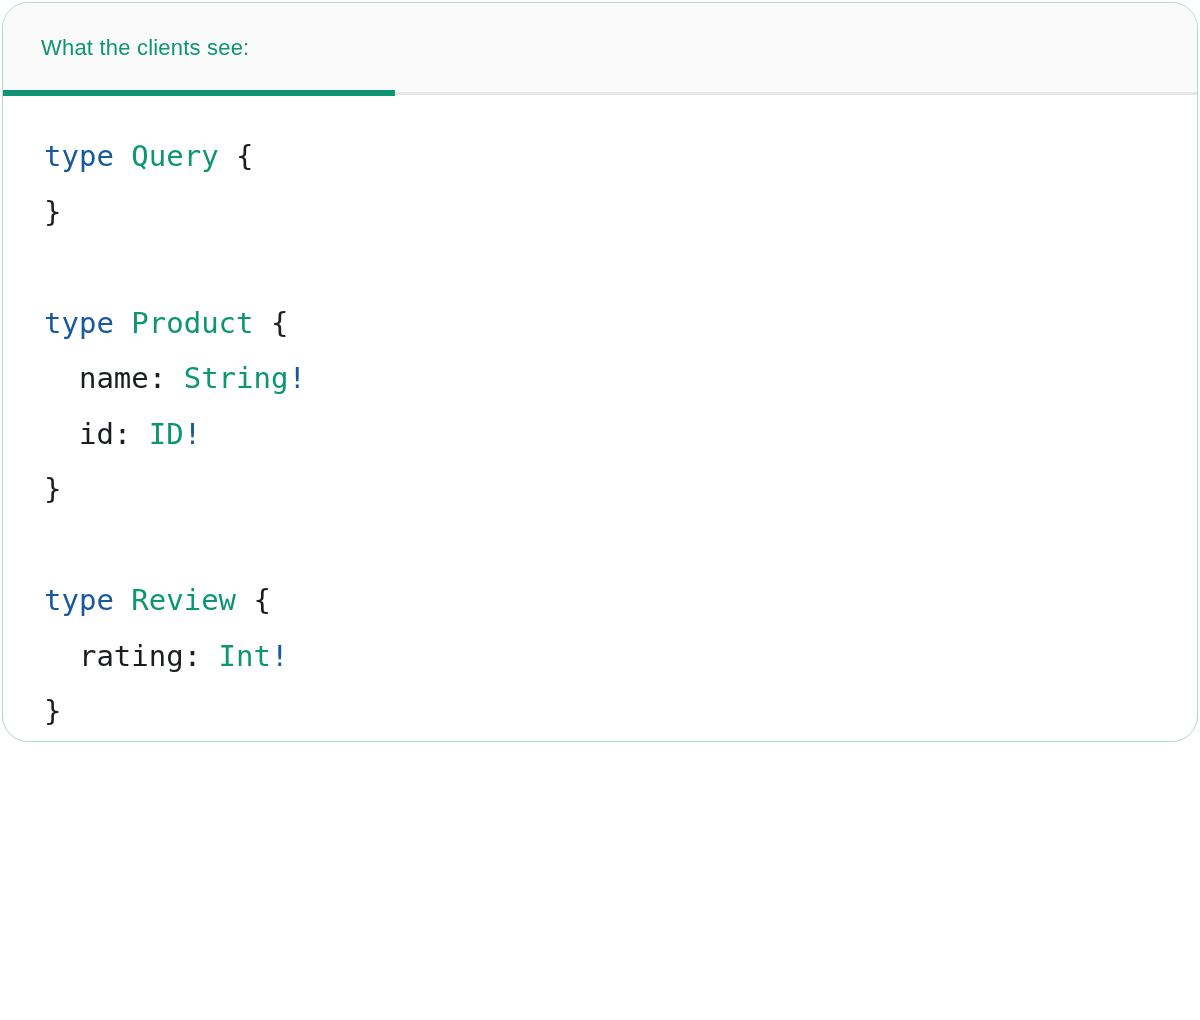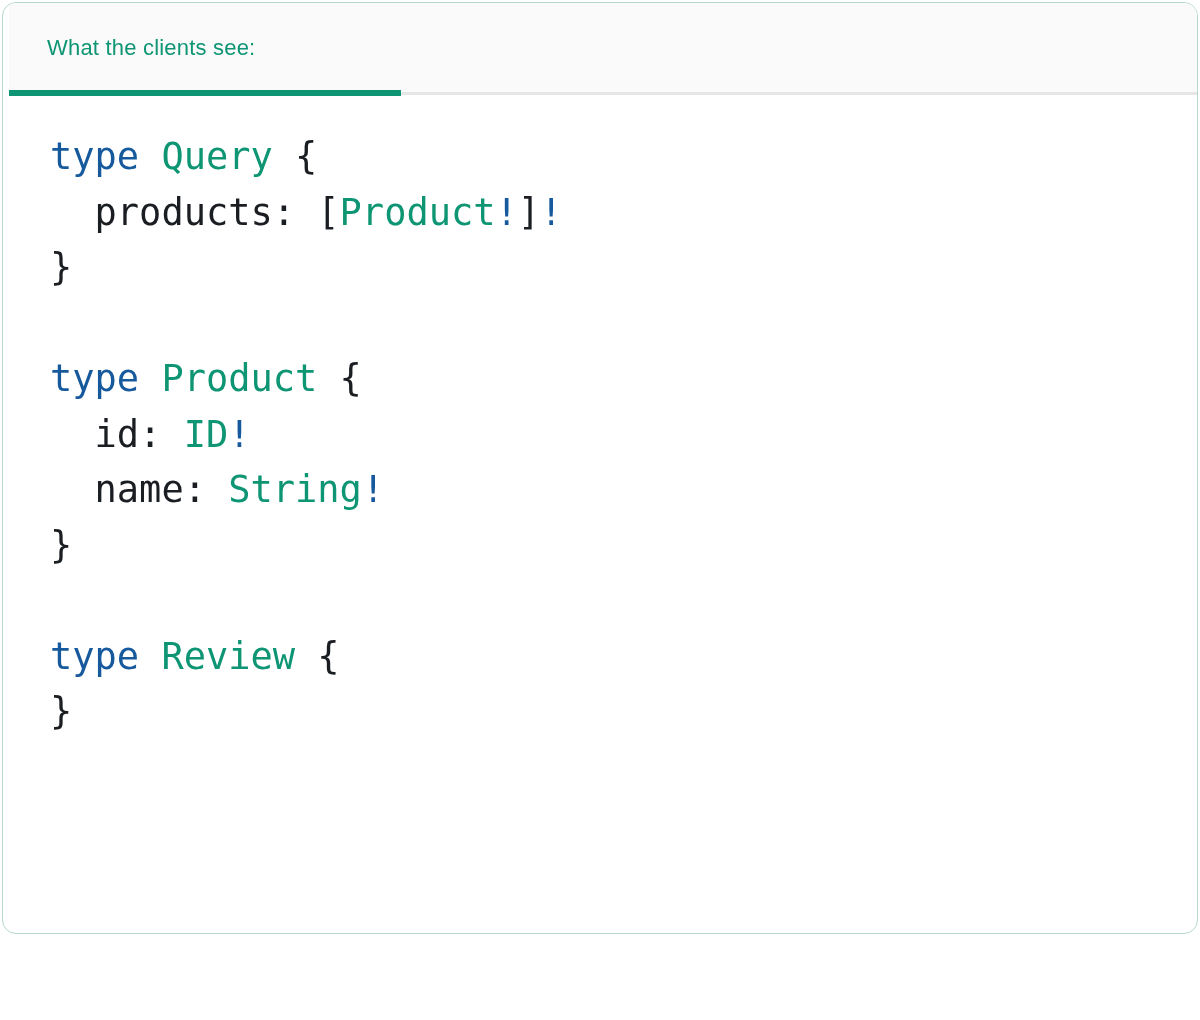--- a/index.html
+++ b/index.html
@@ -13,26 +13,25 @@
   * { margin: 0; padding: 0; box-sizing: border-box; }
   html, body {
     width: 1200px; height: 1020px;
     background: #ffffff;
     font-family: "Liberation Sans", sans-serif;
     overflow: hidden;
   }
   .card {
     position: absolute;
     left: 2px; top: 2px;
-    width: 1196px; height: 932px;
+    width: 1196px; height: 740px;
     background: #ffffff;
     border: 1.5px solid var(--border);
-    border-radius: 14px;
+    border-radius: 26px;
     overflow: hidden;
-    padding-left: 6px;
   }
   .card-header {
     position: relative;
     height: 92px;
     background: var(--header-bg);
     border-bottom: 3px solid var(--divider);
     display: flex;
     align-items: center;
   }
   .tab {
@@ -55,21 +54,21 @@
     width: 392px;
     height: 6px;
     background: var(--teal);
     z-index: 2;
   }
   .code-area {
     padding: 34px 40px 0 41px;
   }
   .code-line {
     font-family: "DejaVu Sans Mono", "Liberation Mono", monospace;
-    font-size: 37px;
+    font-size: 29px;
     line-height: 55.5px;
     height: 55.5px;
     white-space: pre;
     color: var(--ink);
   }
   .tok-pl { color: var(--ink); }
   .tok-kw { color: var(--blue); }
   .tok-ty { color: var(--teal); }
 </style>
 </head>
@@ -77,24 +76,24 @@
 
 <div class="card">
   <div class="card-header">
     <div class="tab">
       <span class="tab-label">What the clients see:</span>
     </div>
     <div class="tab-underline"></div>
   </div>
   <div class="code-area">
       <div class="code-line"><span class="tok-kw">type</span><span class="tok-pl"> </span><span class="tok-ty">Query</span><span class="tok-pl"> {</span></div>
-      <div class="code-line"><span class="tok-pl">  products: [</span><span class="tok-ty">Product</span><span class="tok-kw">!</span><span class="tok-pl">]</span><span class="tok-kw">!</span></div>
       <div class="code-line"><span class="tok-pl">}</span></div>
       <div class="code-line"></div>
       <div class="code-line"><span class="tok-kw">type</span><span class="tok-pl"> </span><span class="tok-ty">Product</span><span class="tok-pl"> {</span></div>
+      <div class="code-line"><span class="tok-pl">  name: </span><span class="tok-ty">String</span><span class="tok-kw">!</span></div>
       <div class="code-line"><span class="tok-pl">  id: </span><span class="tok-ty">ID</span><span class="tok-kw">!</span></div>
-      <div class="code-line"><span class="tok-pl">  name: </span><span class="tok-ty">String</span><span class="tok-kw">!</span></div>
       <div class="code-line"><span class="tok-pl">}</span></div>
       <div class="code-line"></div>
       <div class="code-line"><span class="tok-kw">type</span><span class="tok-pl"> </span><span class="tok-ty">Review</span><span class="tok-pl"> {</span></div>
+      <div class="code-line"><span class="tok-pl">  rating: </span><span class="tok-ty">Int</span><span class="tok-kw">!</span></div>
       <div class="code-line"><span class="tok-pl">}</span></div>
     </div>
 </div>
 
 </body></html>

